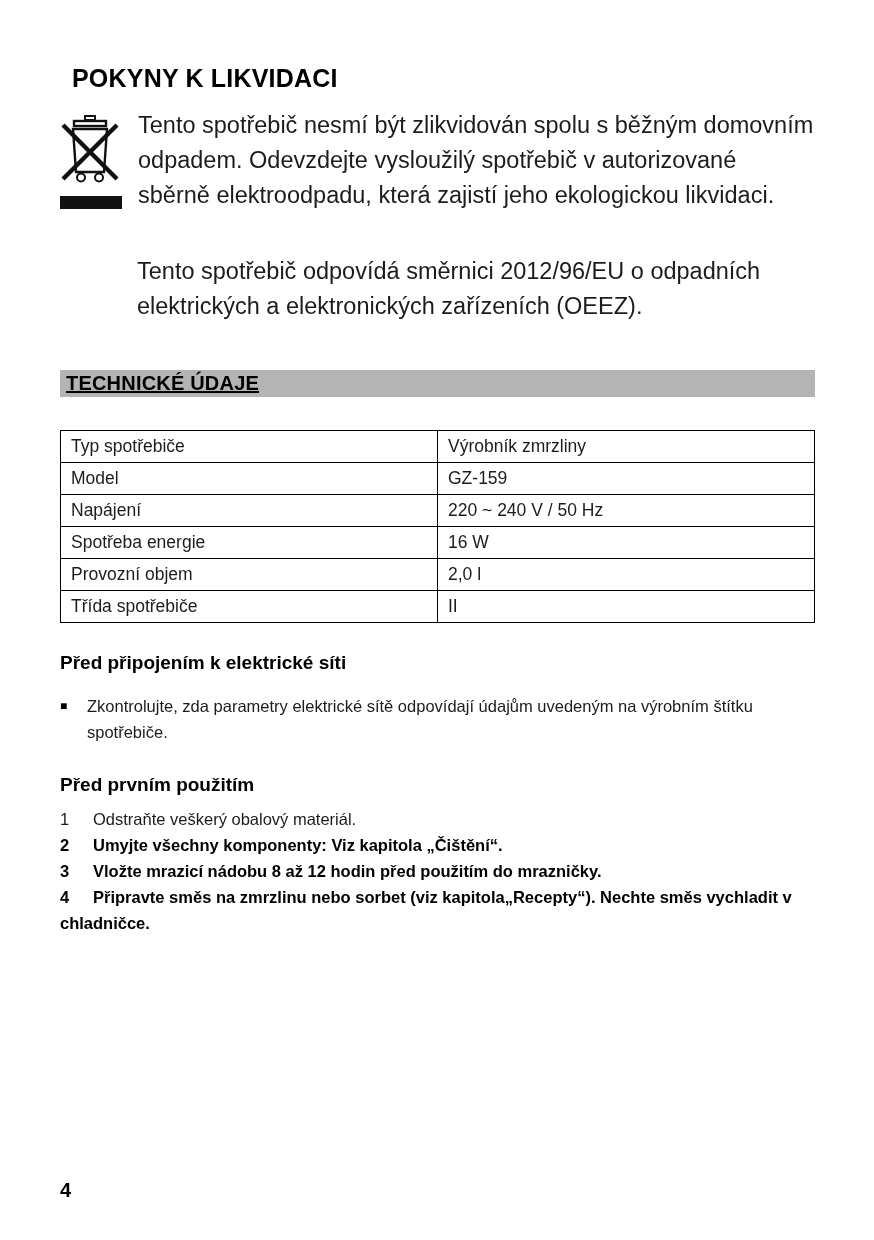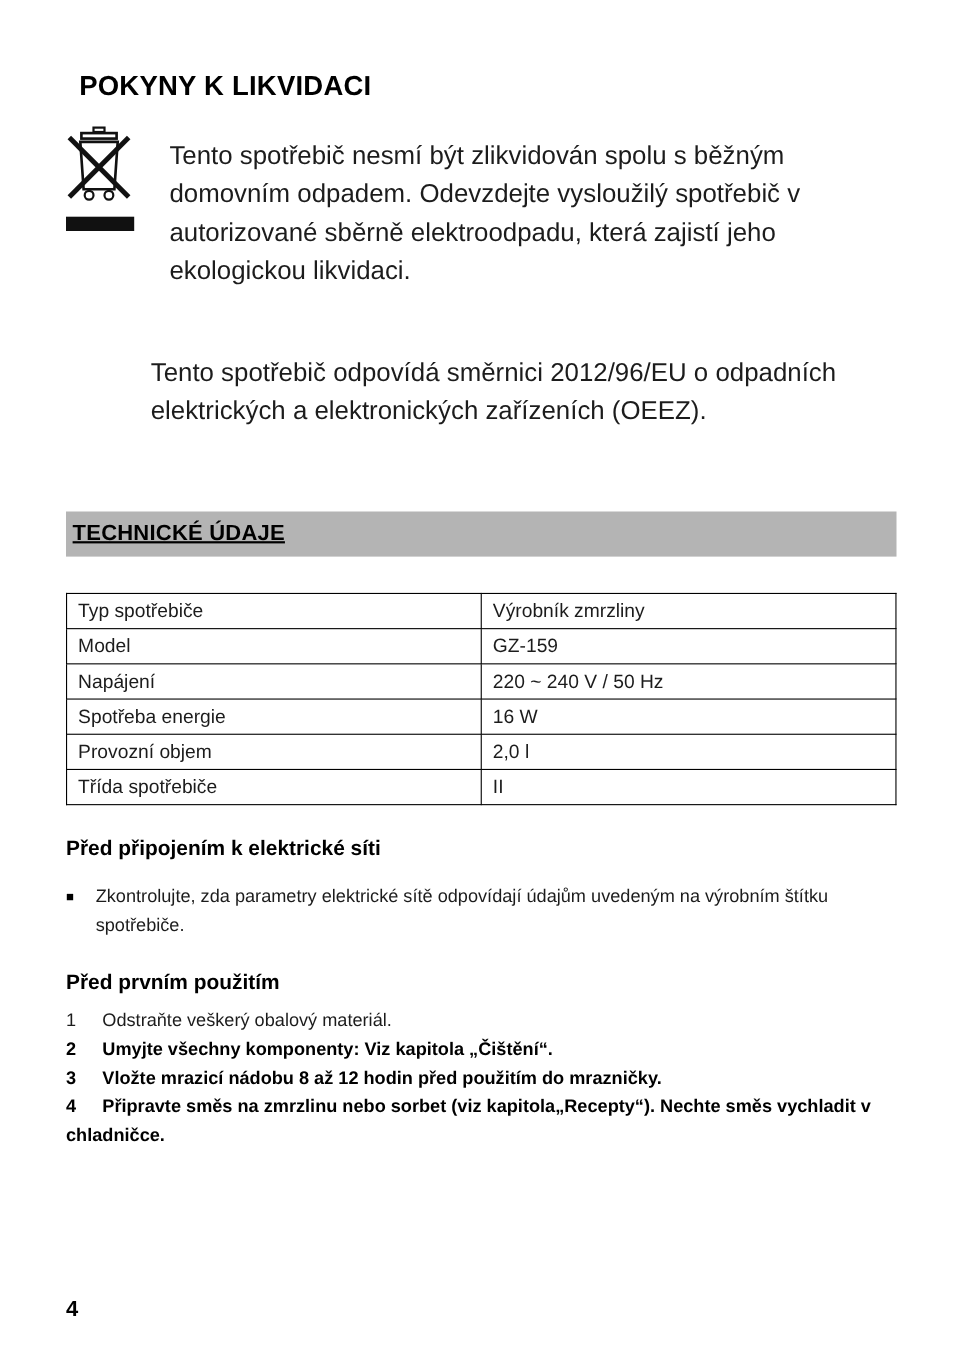--- a/index.html
+++ b/index.html
@@ -33,35 +33,35 @@
     flex-shrink: 0;
     padding-top: 6px;
   }
   .weee-bar {
     width: 62px;
     height: 13px;
     background: #111;
     margin-top: 5px;
   }
   .body-text {
-    margin: 17px;
+    margin: 1px;
     font-size: 23.5px;
     line-height: 35px;
     color: #1c1c1c;
     width: 690px;
   }
   .para-2 {
     margin-left: 77px;
     margin-top: 40px;
   }
 
   .section-bar {
-    margin-top: 74px;
+    margin-top: 46px;
     background: #b4b4b4;
-    height: 41px;
+    height: 27px;
     display: flex;
     align-items: center;
     padding-left: 6px;
     text-align: right;
   }
   .section-bar span {
     font-size: 20px;
     font-weight: bold;
     color: #000;
     text-decoration: underline;

